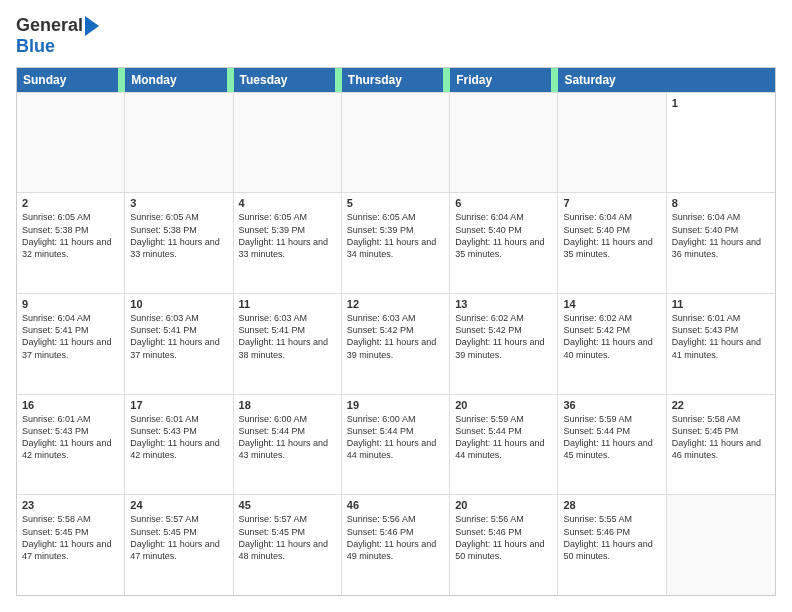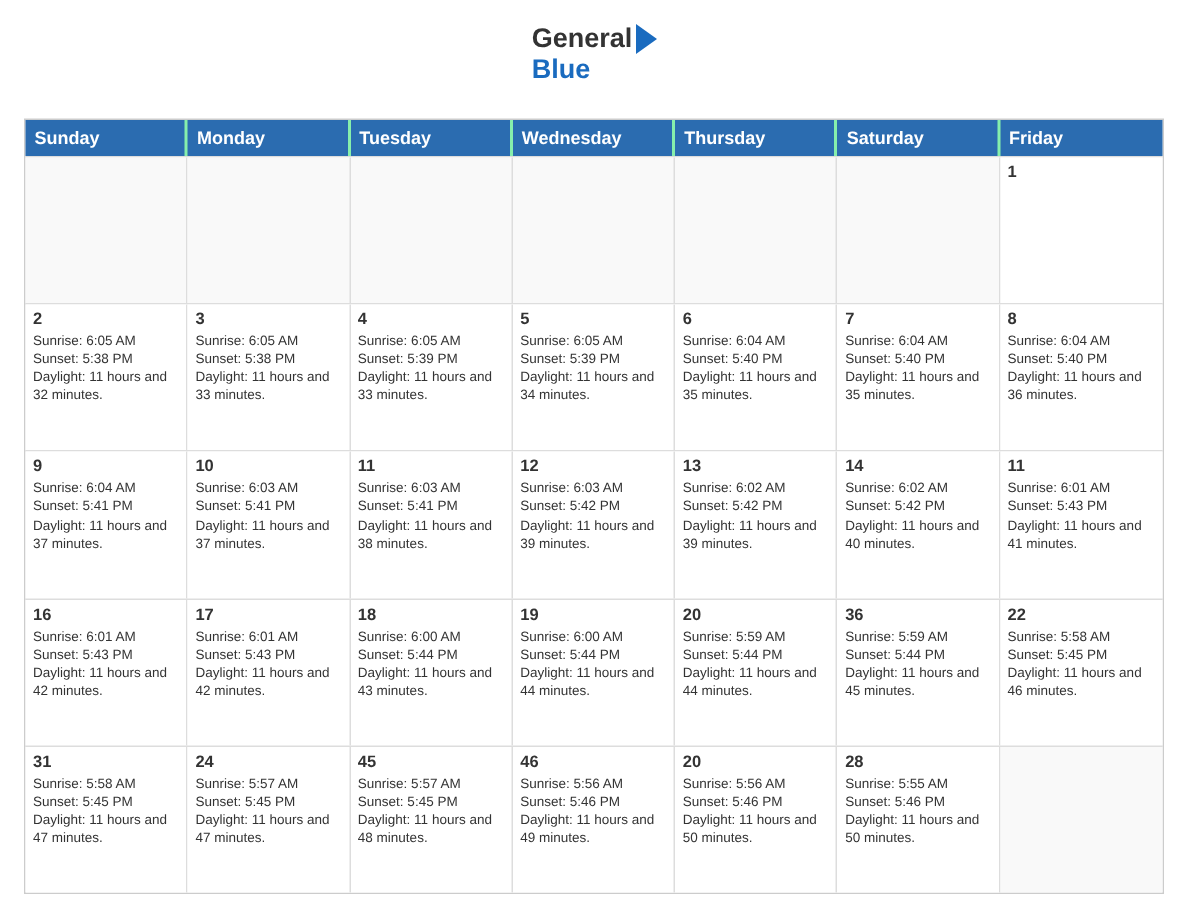--- a/index.html
+++ b/index.html
@@ -12,23 +12,23 @@
     }
     .page {
       width: 792px;
       height: 612px;
       padding: 16px;
       display: flex;
       flex-direction: column;
     }
     .header {
       display: flex;
-      justify-content: center;
+      justify-content: flex-start;
       align-items: flex-start;
-      margin-bottom: 22px;
+      margin-bottom: 10px;
     }
     .logo {
       display: flex;
       align-items: center;
     }
     .logo-text {
       font-size: 18px;
       font-weight: bold;
       line-height: 1.1;
     }
@@ -64,21 +64,21 @@
       display: grid;
       grid-template-columns: repeat(7, 1fr);
       background: #2b6cb0;
     }
     .cal-header-cell {
       color: #fff;
       font-size: 12px;
       font-weight: bold;
       padding: 5px 6px;
       text-align: left;
-      border-right: 2px solid #86efac;
+      border-right: 7px solid #86efac;
     }
     .cal-header-cell:last-child { border-right: none; }
     .cal-body {
       flex: 1;
       display: flex;
       flex-direction: column;
     }
     .cal-week {
       flex: 1;
       display: grid;
@@ -128,24 +128,23 @@
       <h1></h1>
       <h2></h2>
     </div>
   </div>
 
   <div class="calendar">
     <div class="cal-header-row">
     <div class="cal-header-cell">Sunday</div>
         <div class="cal-header-cell">Monday</div>
         <div class="cal-header-cell">Tuesday</div>
-        <div class="cal-header-cell">Wednesday</div>
         <div class="cal-header-cell">Thursday</div>
+        <div class="cal-header-cell">Friday</div>
         <div class="cal-header-cell">Saturday</div>
-        <div class="cal-header-cell">Friday</div>
       </div>
     <div class="cal-body">
     <div class="cal-week">
           <div class="cal-cell empty"></div>
           <div class="cal-cell empty"></div>
           <div class="cal-cell empty"></div>
           <div class="cal-cell empty"></div>
           <div class="cal-cell empty"></div>
           <div class="cal-cell empty"></div>
           <div class="cal-cell">
@@ -279,21 +278,21 @@
           </div>
           <div class="cal-cell">
             <span class="cal-day-num">22</span>
             <div class="cal-cell-text" style="white-space: pre-line;">Sunrise: 5:58 AM
 Sunset: 5:45 PM
 Daylight: 11 hours and 46 minutes.</div>
           </div>
         </div>
         <div class="cal-week">
           <div class="cal-cell">
-            <span class="cal-day-num">31</span>
+            <span class="cal-day-num">23</span>
             <div class="cal-cell-text" style="white-space: pre-line;">Sunrise: 5:58 AM
 Sunset: 5:45 PM
 Daylight: 11 hours and 47 minutes.</div>
           </div>
           <div class="cal-cell">
             <span class="cal-day-num">24</span>
             <div class="cal-cell-text" style="white-space: pre-line;">Sunrise: 5:57 AM
 Sunset: 5:45 PM
 Daylight: 11 hours and 47 minutes.</div>
           </div>

